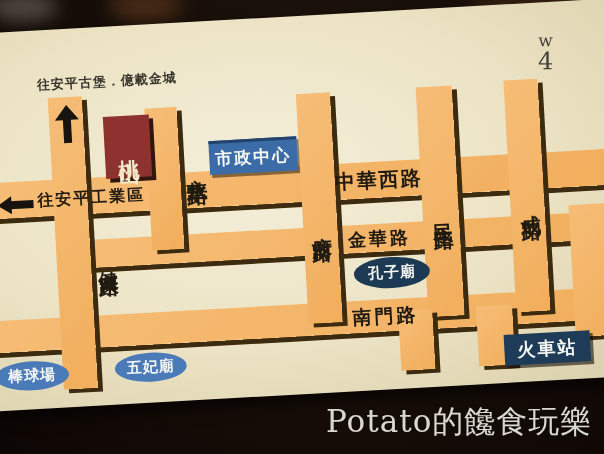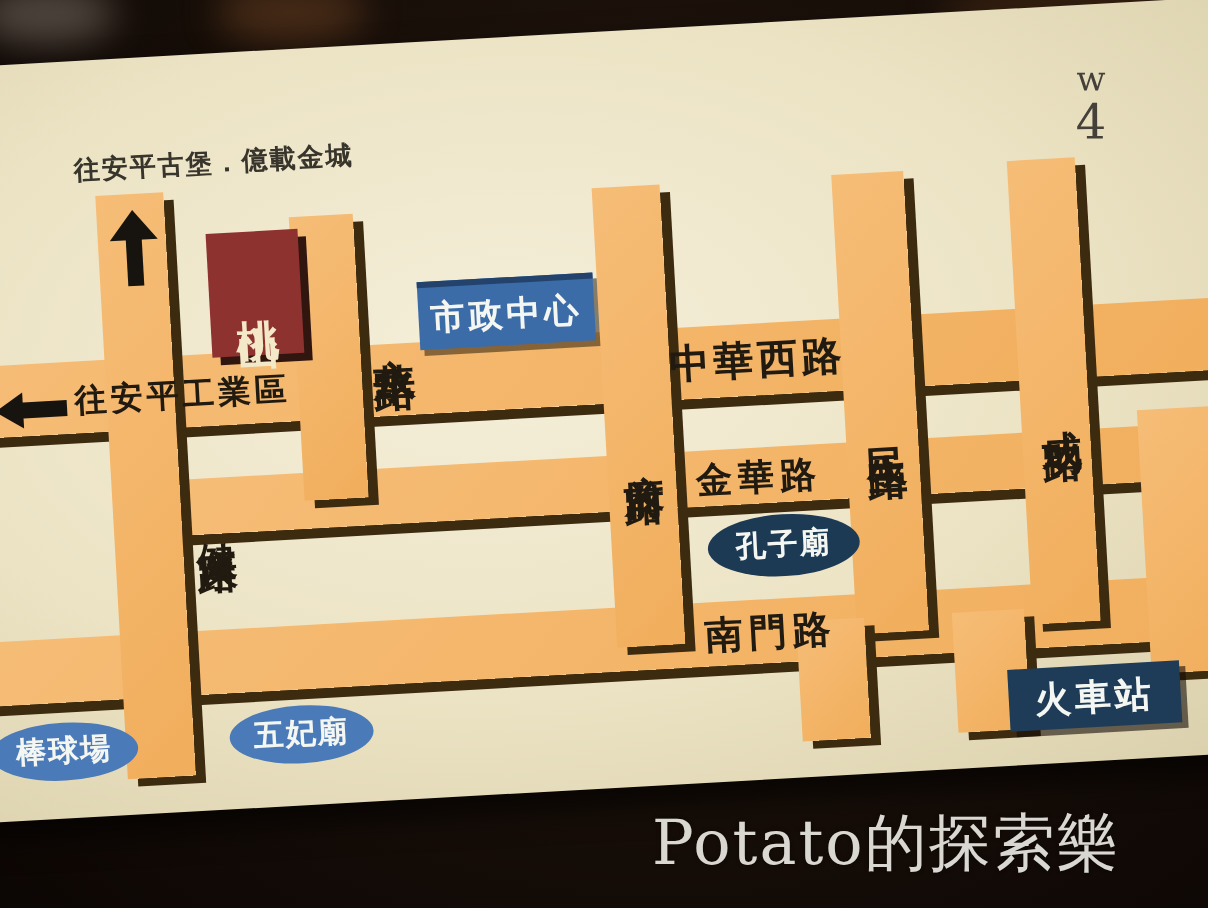--- a/index.html
+++ b/index.html
@@ -115,15 +115,15 @@
          box-shadow:3px 3px 0 rgba(20,12,6,.6);font-size:18px;letter-spacing:2px;">火車站</div>
 
     <div class="sign oval" style="left:124px;top:328px;width:72px;height:29px;background:#4a7ab8;
          font-size:15px;letter-spacing:1px;">五妃廟</div>
 
     <div class="sign oval" style="left:4px;top:330px;width:74px;height:29px;background:#4a7ab8;
          font-size:15px;letter-spacing:1px;">棒球場</div>
 
   </div>
 
-  <div class="wm-white">Potato的探索樂</div>
+  <div class="wm-white">Potato的饞食玩樂</div>
 
 </div>
 
 </body></html>

